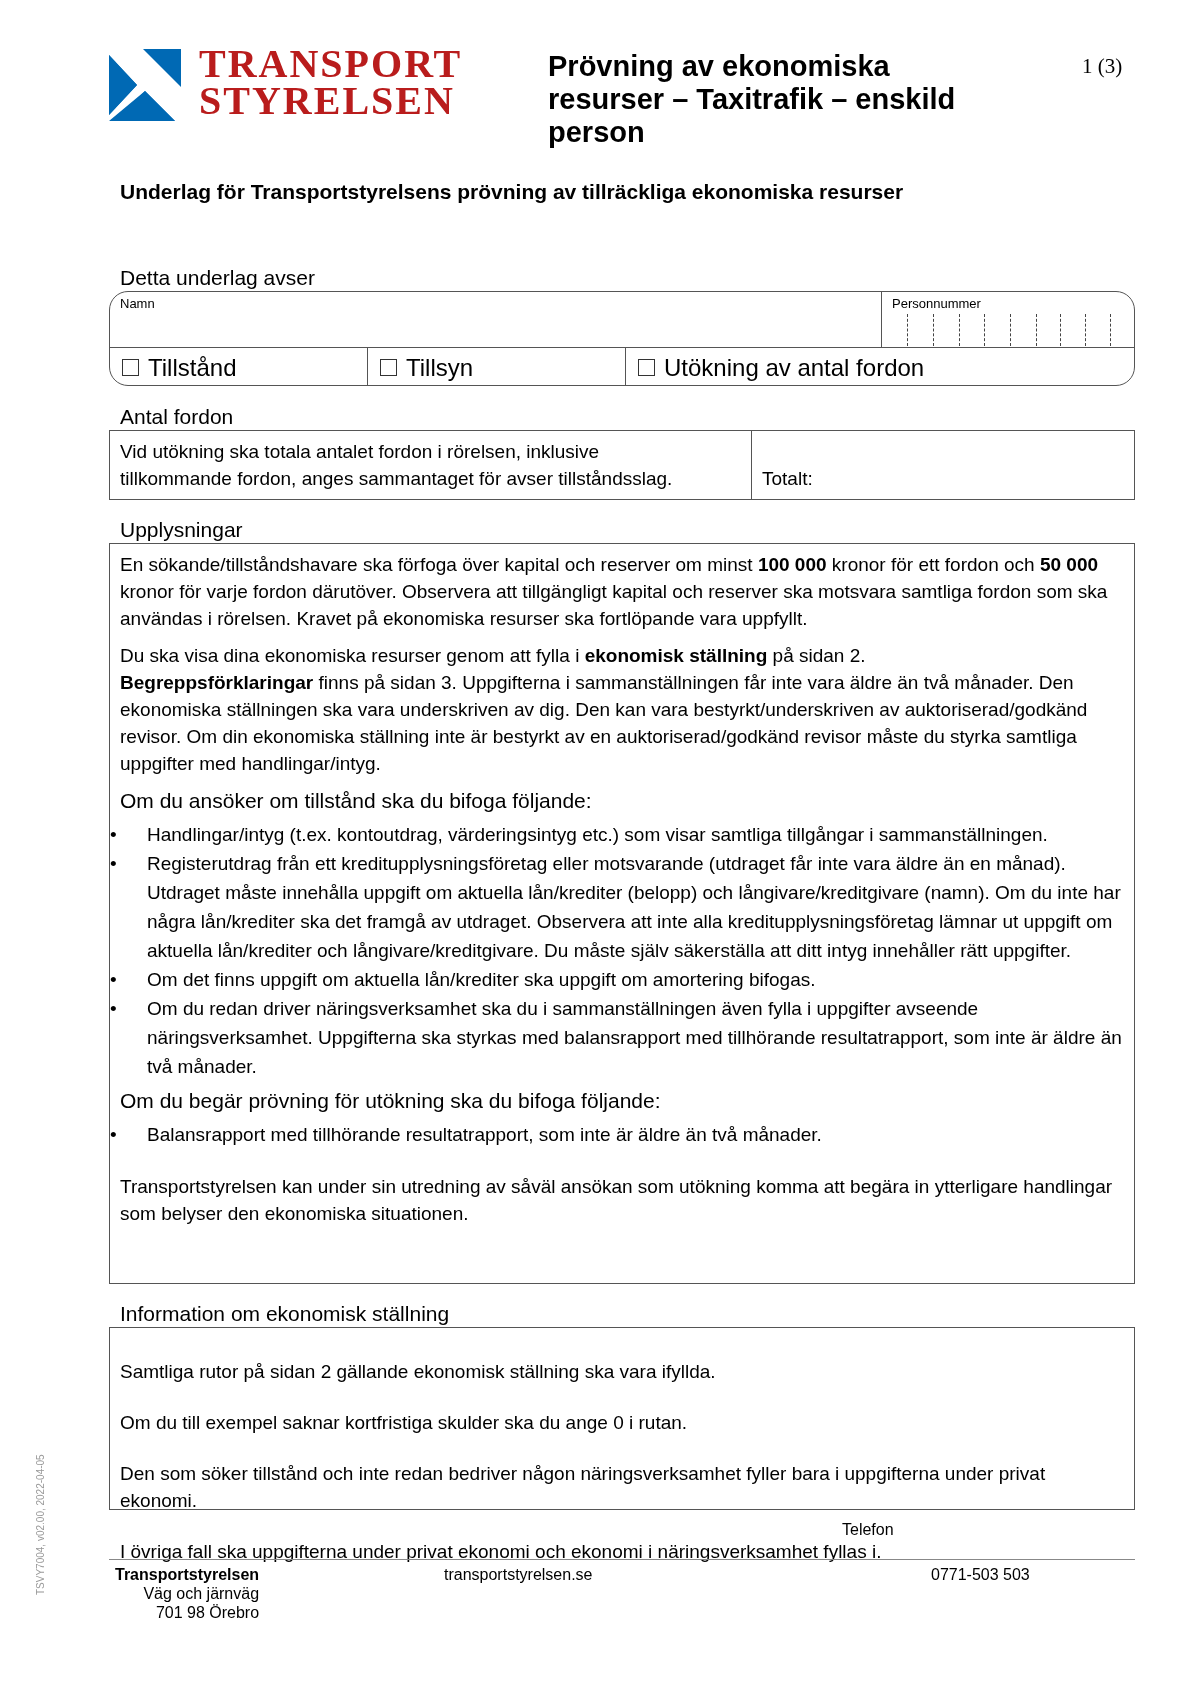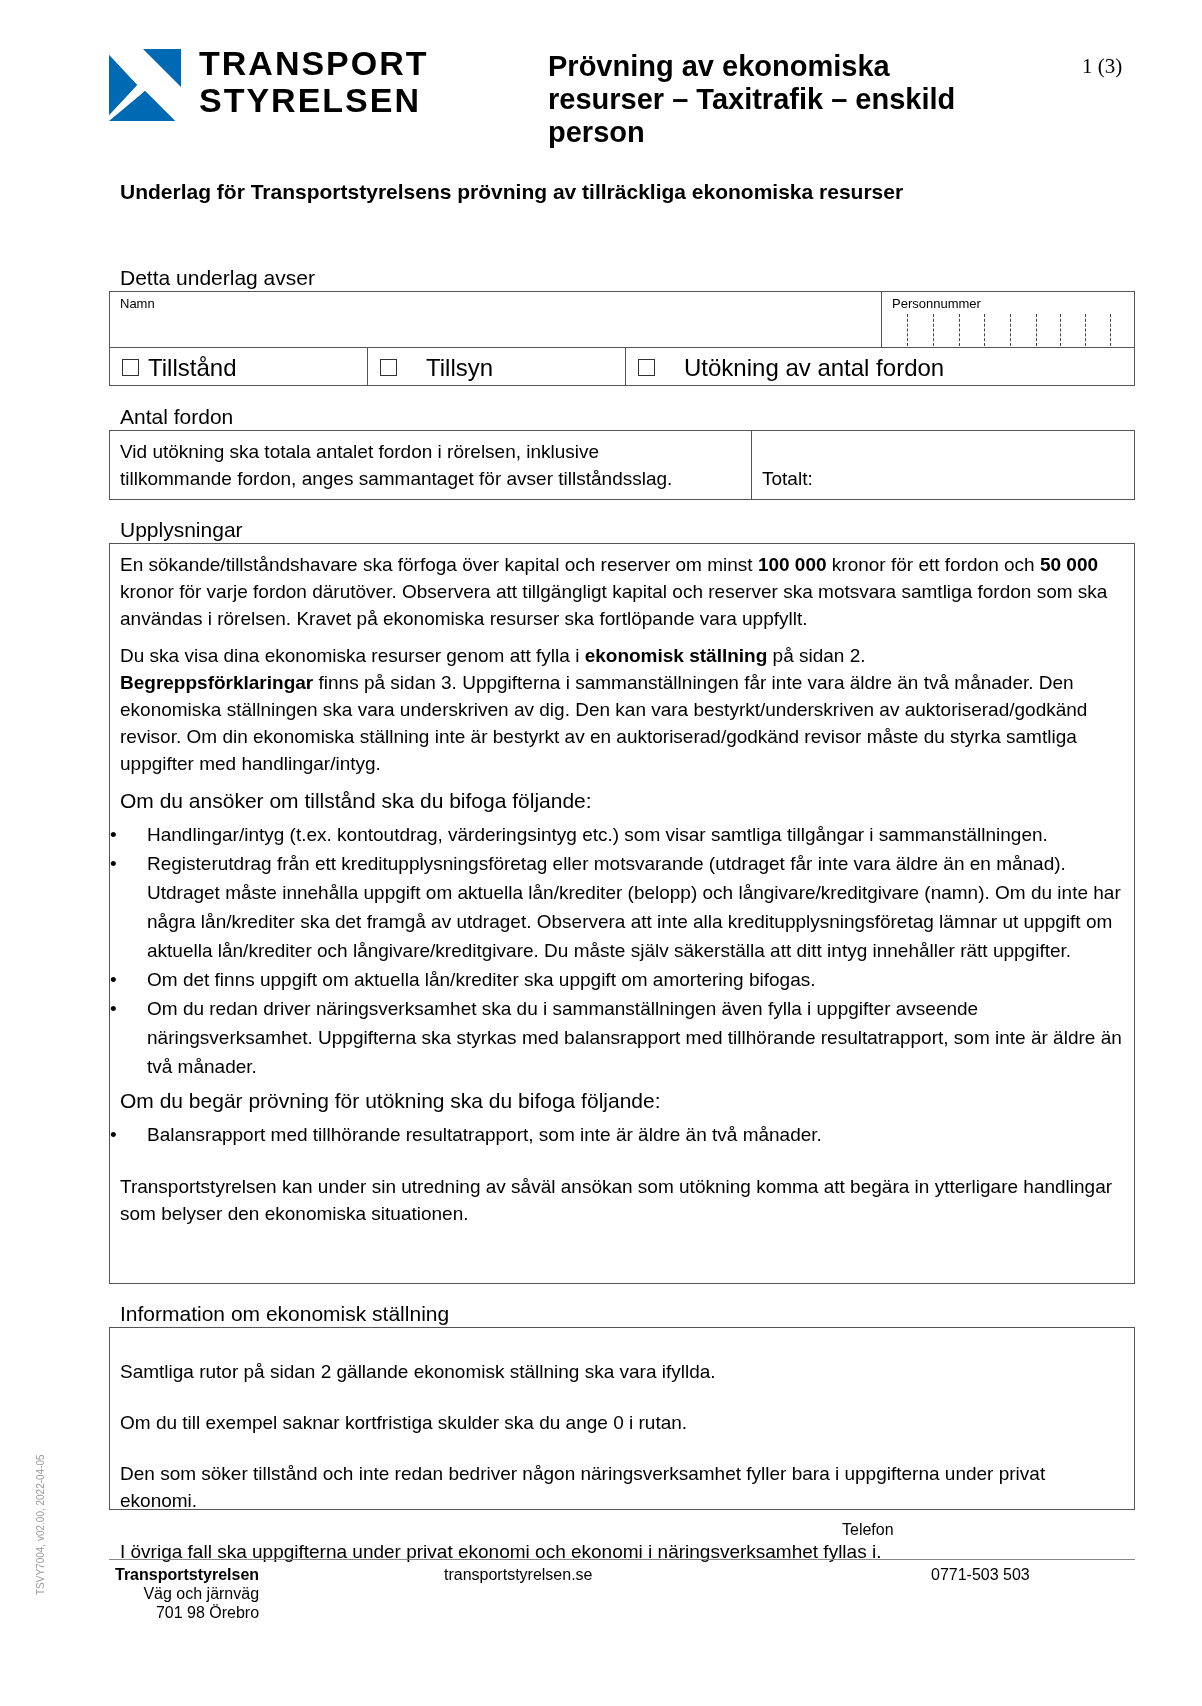--- a/index.html
+++ b/index.html
@@ -1,40 +1,40 @@
 <!DOCTYPE html>
 <html><head>
 <meta charset="utf-8">
 <style>
   * { box-sizing: border-box; margin: 0; padding: 0; }
   html, body { width: 1202px; height: 1706px; background: #fff; }
   body { position: relative; font-family: "Liberation Sans", sans-serif; color: #000; }
 
   .logo { position: absolute; left: 109px; top: 49px; width: 300px; height: 72px; }
   .logo svg { position: absolute; left: 0; top: 0; }
-  .logo-text { position: absolute; left: 90px; top: -4px; font-family: Liberation Sans, sans-serif; font-weight: bold; color: #000000; font-size: 34px; line-height: 37px; letter-spacing: 2px; }
+  .logo-text { position: absolute; left: 90px; top: -4px; font-family: Liberation Serif, serif; font-weight: bold; color: #b91c1c; font-size: 40px; line-height: 37px; letter-spacing: 2px; }
 
   .doc-title { position: absolute; left: 548px; top: 50px; width: 440px; font-size: 29px; font-weight: bold; line-height: 33px; }
   .page-num { position: absolute; left: 1082px; top: 54px; font-family: "Liberation Serif", serif; font-size: 21px; }
 
   .subtitle { position: absolute; left: 120px; top: 180px; font-size: 21px; font-weight: bold; }
 
   .section-label { position: absolute; left: 120px; font-size: 21px; font-weight: normal; }
 
   .box { position: absolute; left: 109px; width: 1026px; border: 1.5px solid #555; }
 
   
-  .avser-box { top: 291px; height: 95px; }
+  .avser-box { top: 291px; height: 95px; border-radius: 19px; }
   .namn-cell { position: absolute; left: 0; top: 0; width: 772px; height: 55px; border-right: 1.5px solid #555; }
   .cell-label { position: absolute; left: 10px; top: 4px; font-size: 13px; }
   .pnr-cell { position: absolute; left: 772px; top: 0; width: 252px; height: 55px; text-align: center; }
   .pnr-tick { position: absolute; top: 22px; height: 32px; border-left: 1px dashed #444; }
   .check-row { position: absolute; left: 0; top: 55px; width: 100%; height: 38px; border-top: 1.5px solid #555; }
   .check-cell { position: absolute; top: 0; height: 38px; font-size: 24px; padding: 7px 0 0 12px; display: flex; align-items: center; }
-  .check-cell + .check-cell { border-left: 1.5px solid #555; gap: 20px; }
+  .check-cell + .check-cell { border-left: 1.5px solid #555; }
   .checkbox { display: inline-block; width: 17px; height: 17px; border: 1.5px solid #333; margin-right: 9px; margin-top: -6px; }
   .check-text { margin-top: -6px; }
 
   
   .antal-box { top: 430px; height: 70px; }
   .antal-left { position: absolute; left: 0; top: 0; width: 642px; height: 100%; border-right: 1.5px solid #555; padding: 7px 0 0 10px; font-size: 19px; line-height: 27px; }
   .antal-right { position: absolute; left: 650px; top: 37px; font-size: 19px; }
 
   
   .upp-box { top: 543px; height: 741px; padding: 7px 10px 0 10px; font-size: 19px; line-height: 27px; }

